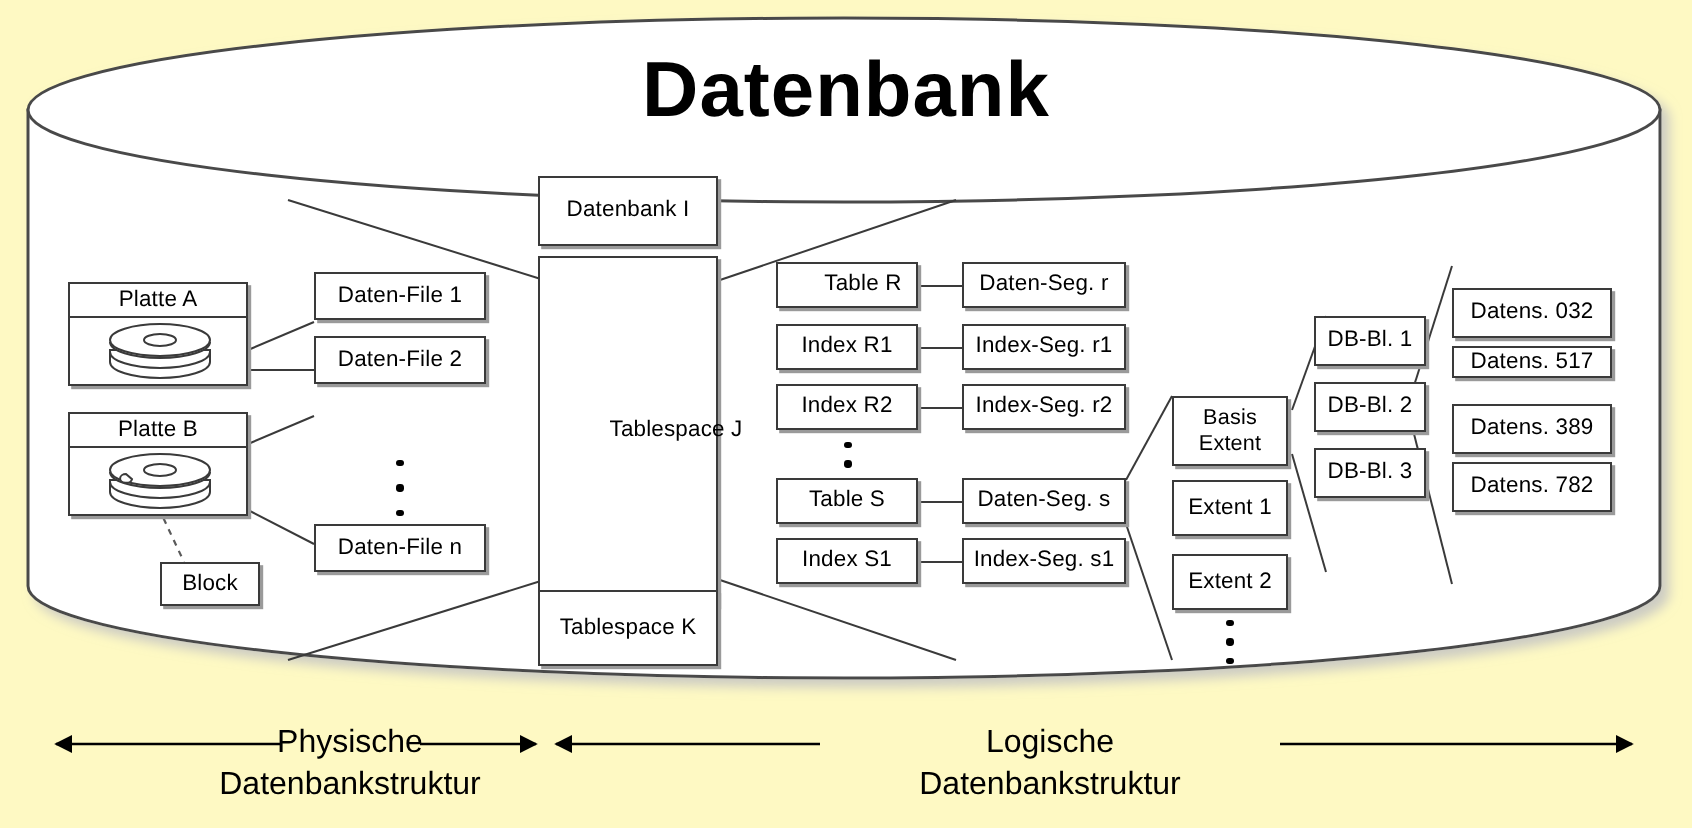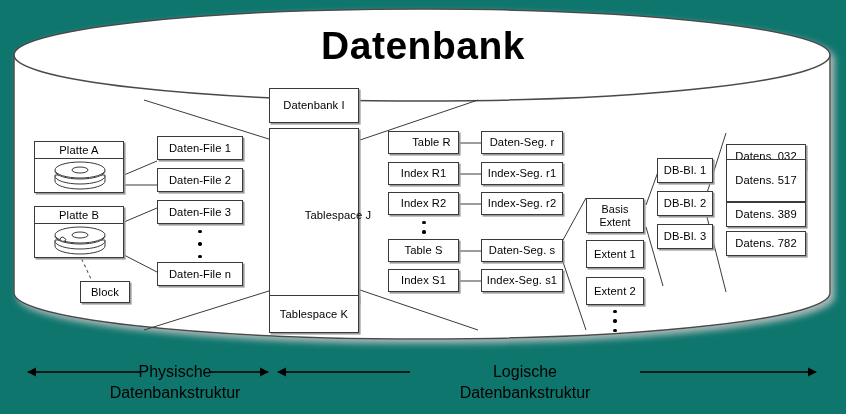--- a/index.html
+++ b/index.html
@@ -1,19 +1,19 @@
 <!DOCTYPE html>
 <html><head>
 <meta charset="utf-8">
 <style>
   html,body{margin:0;padding:0;background:#f2f2f2;}
   #root{
     position:relative;
     width:846px;height:414px;
-    background:#0f766e;
+    background:#fef9c3;
     overflow:hidden;
     font-family:"Liberation Sans", sans-serif;
     color:#000;
   }
   #canvas{position:absolute;left:0;top:0;width:846px;height:414px;}
 
   
   .bx{
     position:absolute;
     box-sizing:border-box;
@@ -169,21 +169,20 @@
         <ellipse cx="45" cy="11" rx="8" ry="3"></ellipse>
         <path d="M28,13 a3,2.2 0 1 0 3,2.6 z" fill="#fff"></path>
       </g>
     </svg>
   </div>
 
   <div class="bx" style="left:80px;top:281px;width:50px;height:22px;">Block</div>
 
   <div class="bx" style="left:157px;top:136px;width:86px;height:24px;">Daten-File 1</div>
   <div class="bx" style="left:157px;top:168px;width:86px;height:24px;">Daten-File 2</div>
-  <div class="bx" style="left:157px;top:200px;width:86px;height:24px;">Daten-File 3</div>
   <div class="vdots" style="left:193px;top:230px;height:28px;">
     <i></i>
       <i></i>
       <i></i>
   </div>
   <div class="bx" style="left:157px;top:262px;width:86px;height:24px;">Daten-File n</div>
 
   <div class="bx" style="left:269px;top:88px;width:90px;height:35px;">Datenbank I</div>
   <div class="bx" style="left:269px;top:128px;width:90px;height:175px;padding-left:48px;">Tablespace J</div>
   <div class="bx" style="left:269px;top:295px;width:90px;height:38px;">Tablespace K</div>
@@ -215,21 +214,21 @@
     <i></i>
       <i></i>
       <i></i>
   </div>
 
   <div class="bx" style="left:657px;top:158px;width:56px;height:25px;">DB-Bl. 1</div>
   <div class="bx" style="left:657px;top:191px;width:56px;height:25px;">DB-Bl. 2</div>
   <div class="bx" style="left:657px;top:224px;width:56px;height:25px;">DB-Bl. 3</div>
 
   <div class="bx" style="left:726px;top:144px;width:80px;height:25px;">Datens. 032</div>
-  <div class="bx" style="left:726px;top:159px;width:80px;height:43px;">Datens. 517</div>
+  <div class="bx" style="left:726px;top:173px;width:80px;height:16px;">Datens. 517</div>
   <div class="bx" style="left:726px;top:202px;width:80px;height:25px;">Datens. 389</div>
   <div class="bx" style="left:726px;top:231px;width:80px;height:25px;">Datens. 782</div>
 
   <div class="axlabel" style="left:85px;top:362px;width:180px;">
     <div>Physische</div>
     <div>Datenbankstruktur</div>
   </div>
   <div class="axlabel" style="left:435px;top:362px;width:180px;">
     <div>Logische</div>
     <div>Datenbankstruktur</div>

